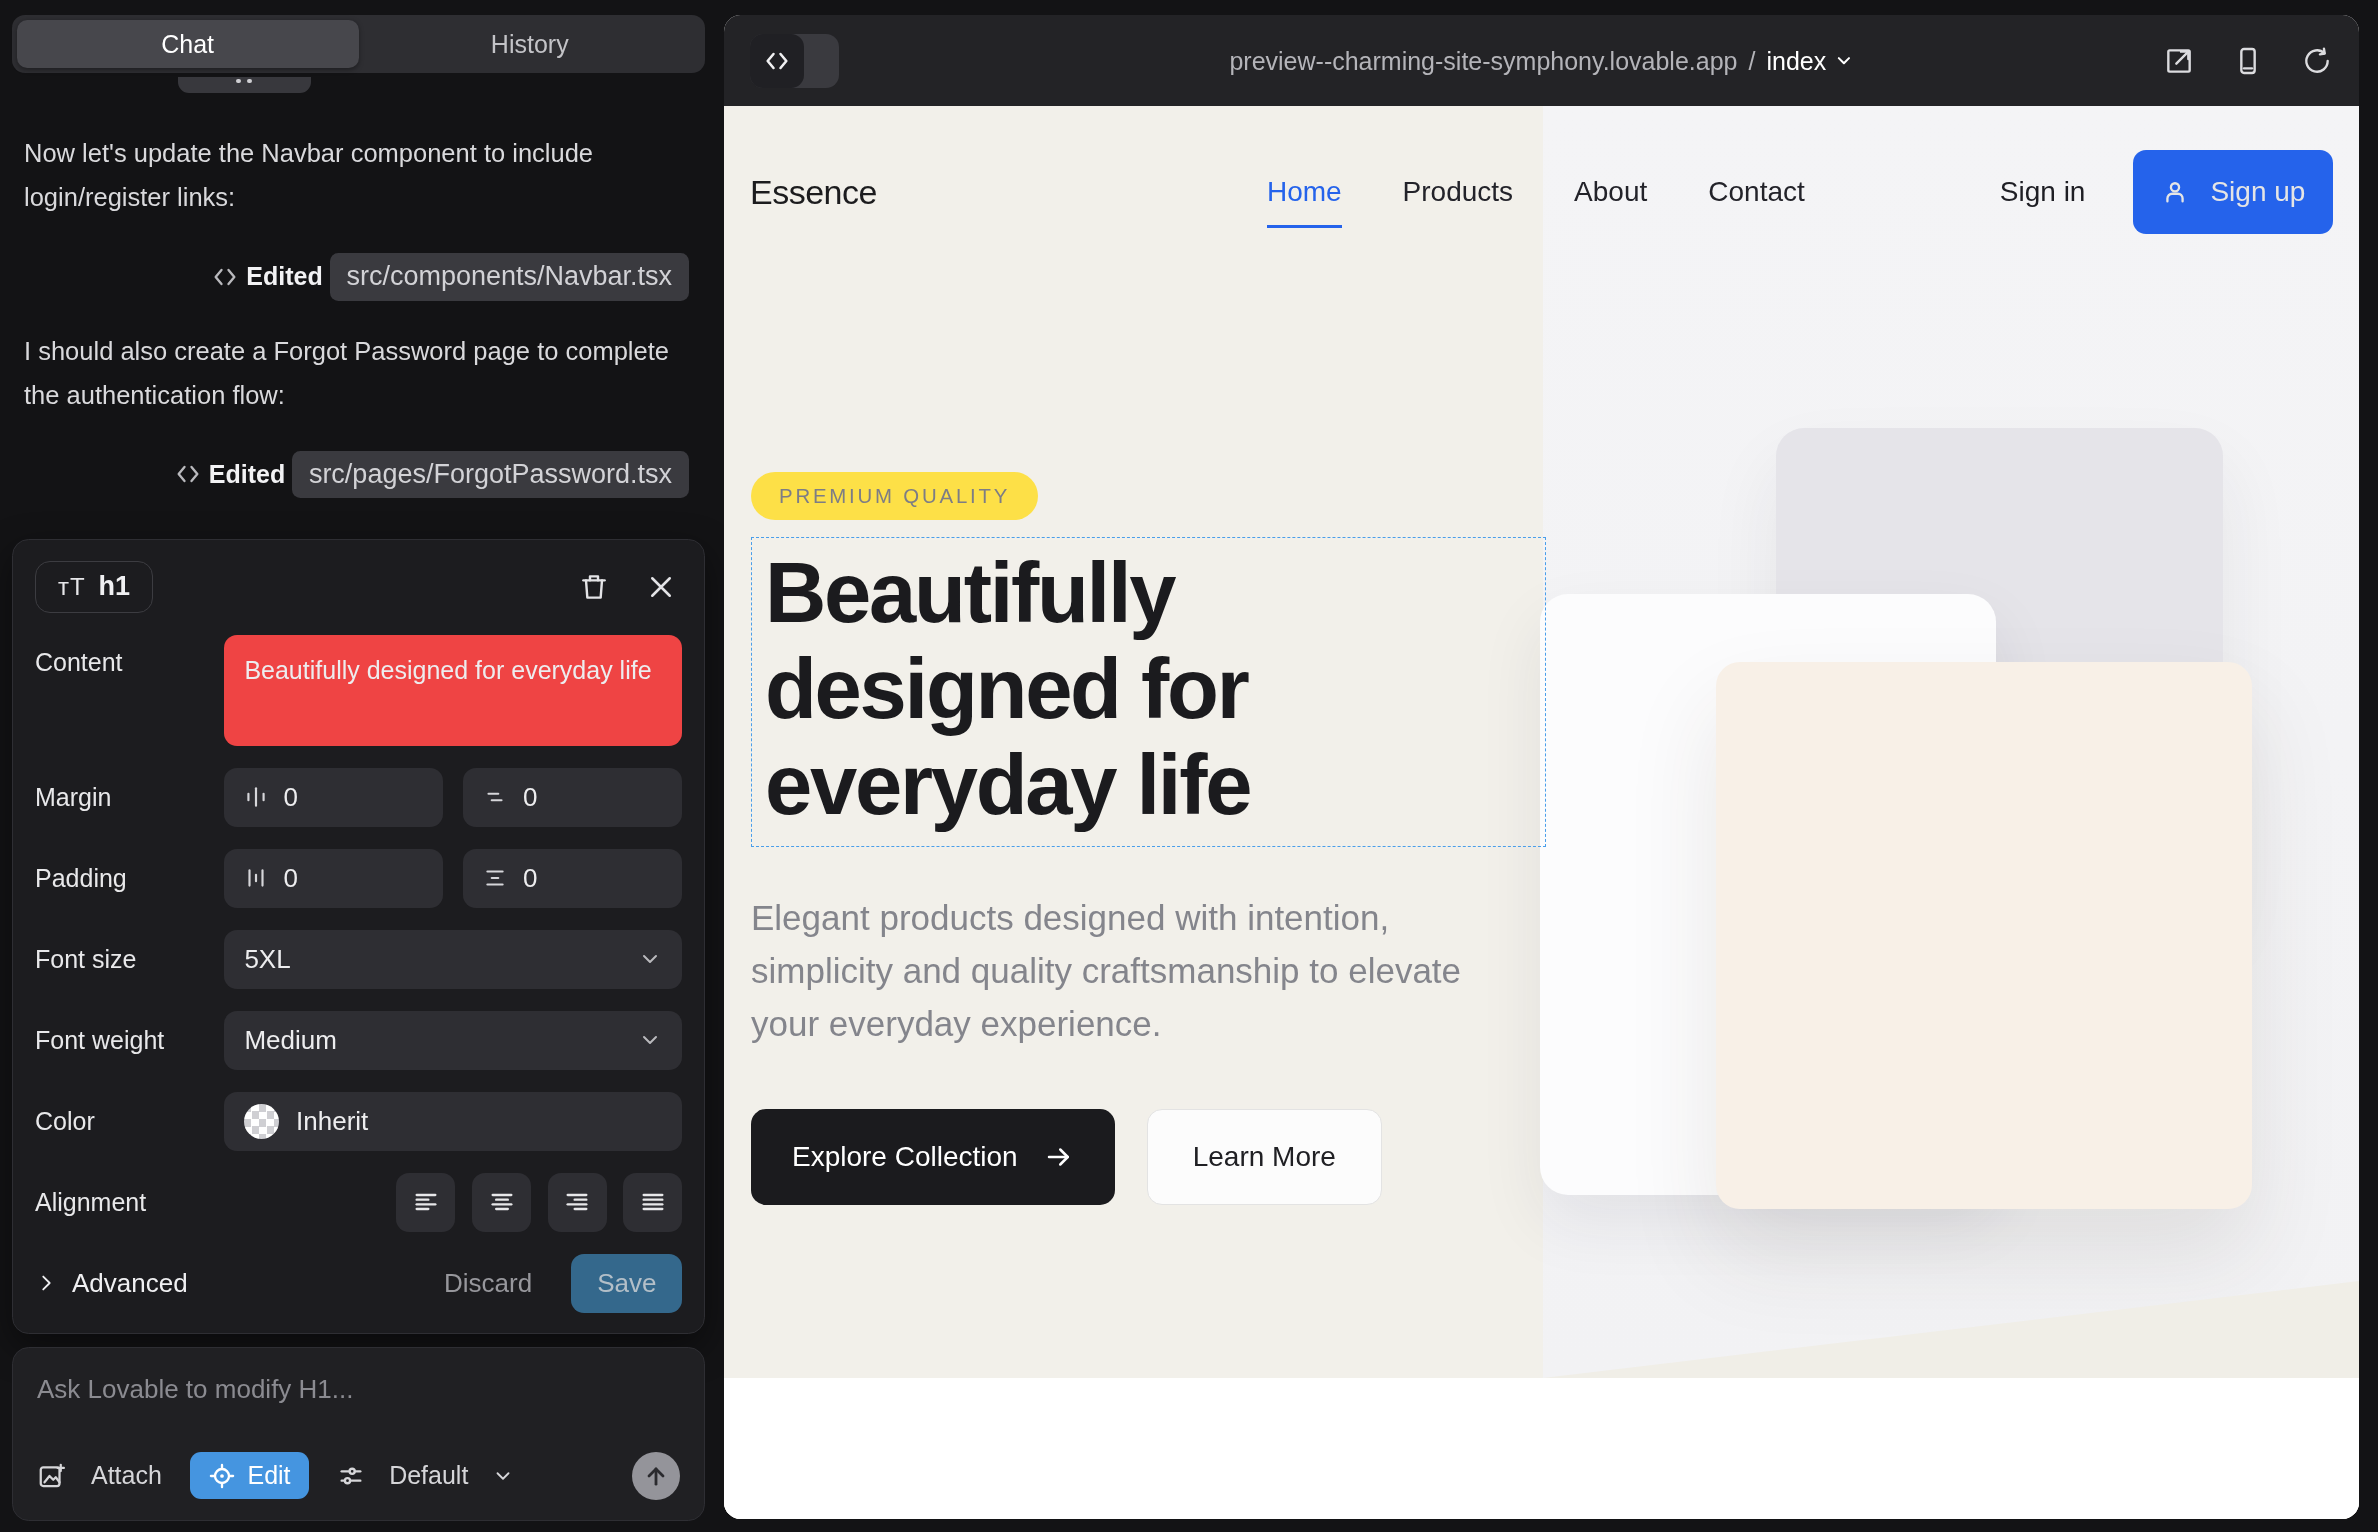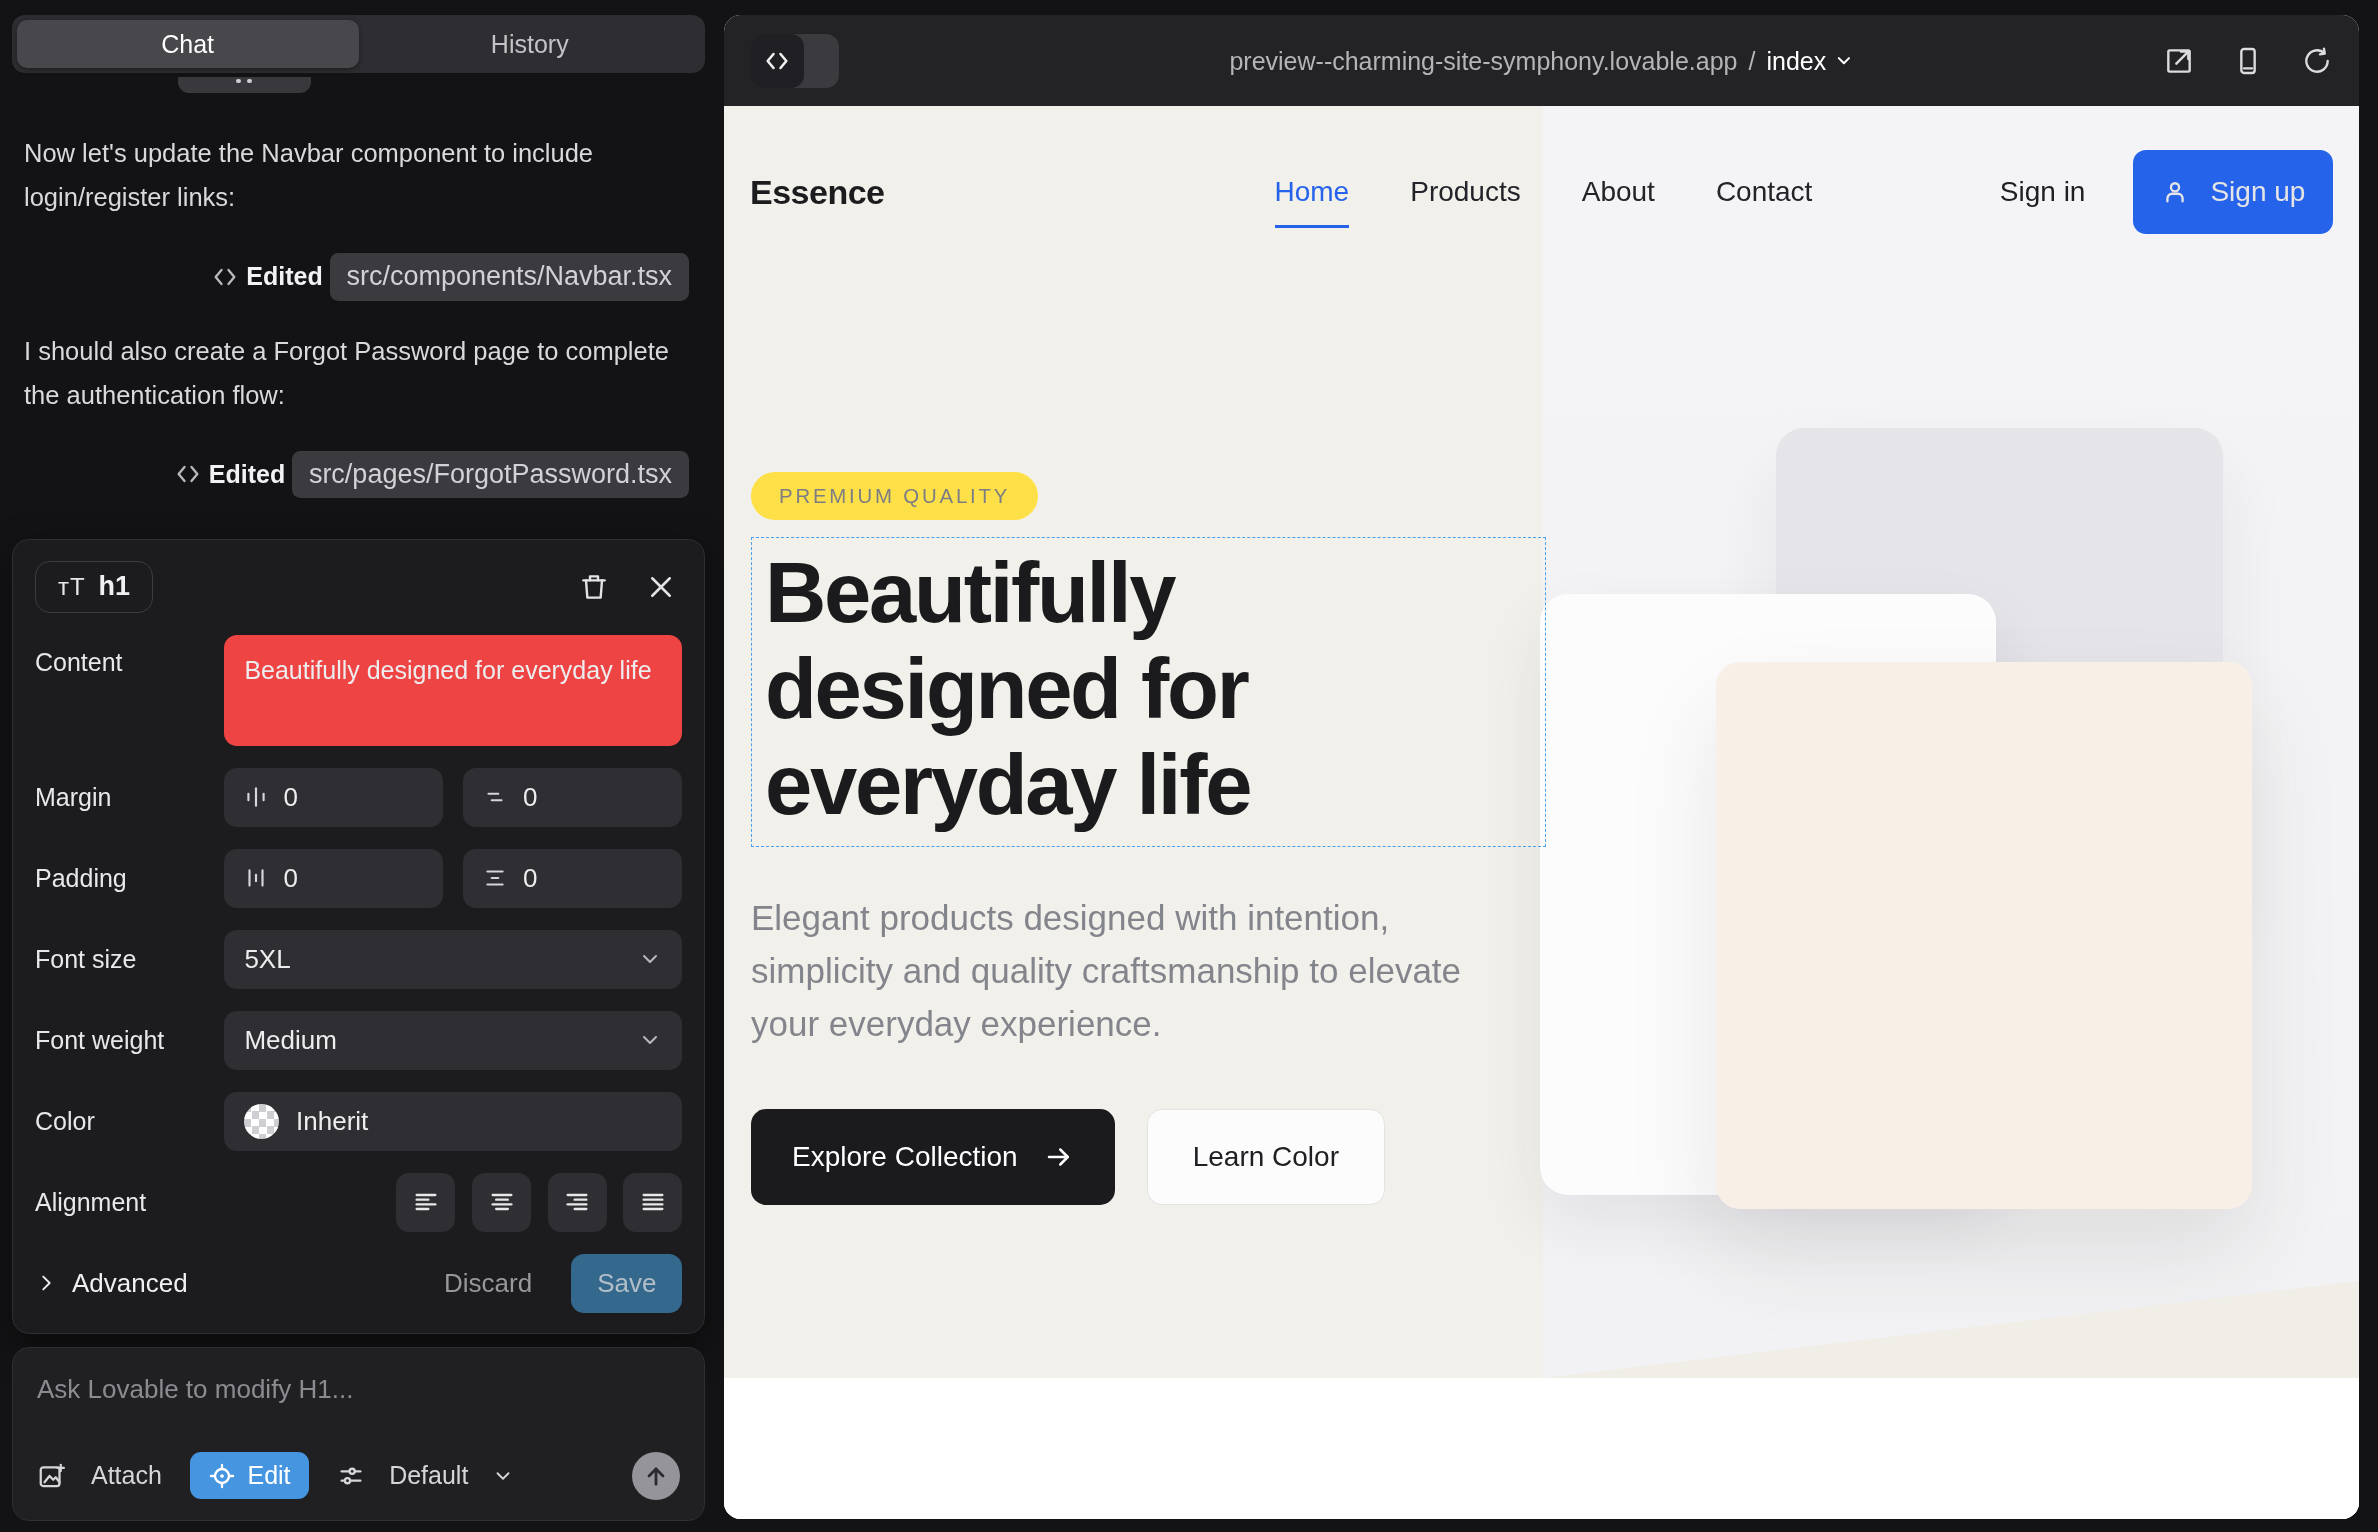--- a/index.html
+++ b/index.html
@@ -75,21 +75,21 @@
   
   .site { flex:1; position:relative; background:#f2f0ea; overflow:hidden; display:flex; flex-direction:column; font-family:"Liberation Sans", sans-serif; }
   .site-bg-right { position:absolute; left:819px; right:0; top:0; bottom:141px; background:linear-gradient(180deg,#f4f4f6 0%,#f2f2f4 100%); }
   .shape { position:absolute; }
   .shape.lavender { left:1052px; top:322px; width:447px; height:482px; border-radius:28px; background:#e5e4e9; box-shadow:0 37px 74px rgba(40,40,60,.07); }
   .shape.whitecard { left:816px; top:488px; width:456px; height:601px; border-radius:28px; background:#fcfcfd; box-shadow:0 28px 65px rgba(40,40,60,.08); }
   .shape.cream { left:992px; top:556px; width:536px; height:547px; border-radius:24px; background:#f8f0e7; box-shadow:0 46px 93px rgba(60,50,40,.10); }
   .shape.wedge { left:819px; right:0; bottom:141px; height:97px; background:#f0eee7; clip-path:polygon(0 100%, 100% 0, 100% 100%); }
 
   .navbar { position:relative; z-index:5; height:139px; padding:33px 26px 0 26px; display:flex; align-items:center; flex:none; }
-  .logo { font-size:34px; font-weight:bold; color:#1c1c1e; letter-spacing:-0.5px; }
+  .logo { font-size:34px; font-weight:normal; color:#1c1c1e; letter-spacing:-0.5px; }
   .nav-links { display:flex; gap:61px; margin-left:390px; align-items:center; }
   .nav-link { font-size:28px; color:#23232a; cursor:pointer; position:relative; }
   .nav-link.active { color:#2563eb; }
   .nav-link.active:after { content:""; position:absolute; left:0; right:0; bottom:-20.4px; height:3.7px; background:#2563eb; }
   .auth { margin-left:auto; display:flex; align-items:center; gap:48px; }
   .signin { font-size:28px; color:#1e1e24; cursor:pointer; }
   .signup { display:flex; align-items:center; gap:21px; background:#2563eb; color:#e5e5e5; font-size:28px; padding:0 28px; height:84px; border-radius:13px; cursor:pointer; }
 
   .hero { position:relative; flex:1; }
   .hero-content { position:absolute; left:27px; top:227px; width:807px; z-index:6; }
@@ -469,21 +469,21 @@
             <div class="cta-row">
               <div class="cta-primary">
                 <span>Explore Collection</span>
                 <span class="ic">
                   <svg width="30" height="30" viewBox="0 0 24 24" fill="none" stroke="currentColor" stroke-width="2" stroke-linecap="round" stroke-linejoin="round">
                       <path d="M4 12h15"></path>
                       <polyline points="13 6 19 12 13 18"></polyline>
                     </svg>
                 </span>
               </div>
-              <div class="cta-secondary">Learn Color</div>
+              <div class="cta-secondary">Learn More</div>
             </div>
           </div>
         </div>
 
         <div class="site-footer-strip"></div>
       </div>
     </div>
   </div>
 </div>
 

